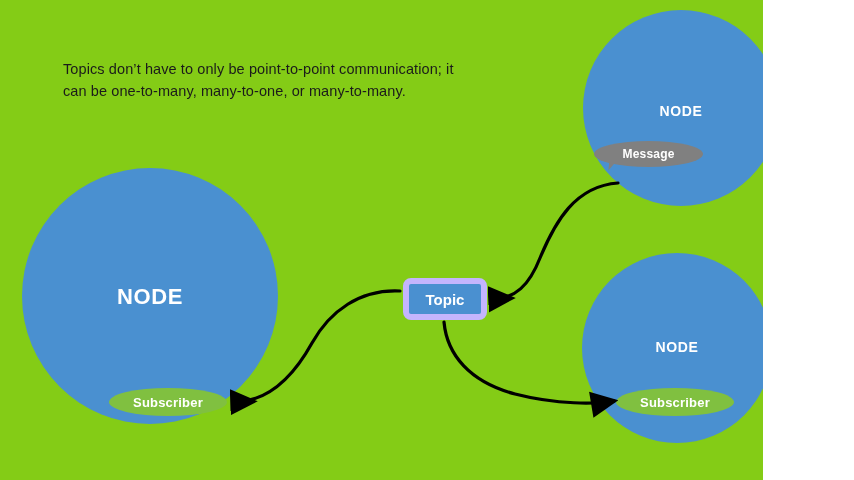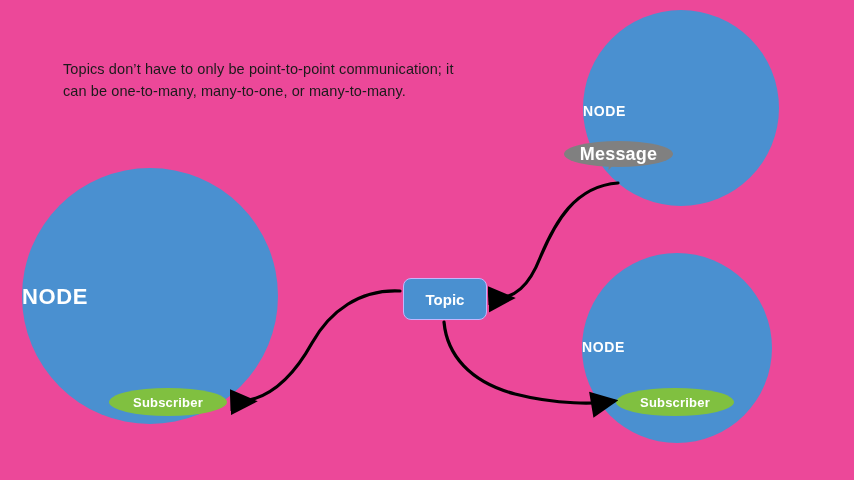--- a/index.html
+++ b/index.html
@@ -6,23 +6,23 @@
   html, body {
     margin: 0;
     padding: 0;
     background: #ffffff;
   }
   body {
     font-family: "Liberation Sans", sans-serif;
   }
   #stage {
     position: relative;
-    width: 854px;
+    width: 763px;
     height: 480px;
-    background: #ec4899;
+    background: #84cc16;
     overflow: hidden;
   }
   #arrow-layer {
     position: absolute;
     left: 0;
     top: 0;
     width: 854px;
     height: 480px;
     pointer-events: none;
   }
@@ -40,20 +40,21 @@
   }
 
   .node-circle {
     position: absolute;
     border-radius: 50%;
     background: #4A90D0;
   }
   .node-label {
     position: absolute;
     width: 100%;
+    text-align: center;
     color: #ffffff;
     font-weight: bold;
     letter-spacing: 0.6px;
   }
 
   
   #node-left {
     left: 22px;
     top: 168px;
     width: 256px;
@@ -115,46 +116,46 @@
     width: 118px;
     height: 28px;
   }
   #publisher-pill {
     left: 621px;
     top: 168px;
     width: 118px;
     height: 29px;
   }
   #message-pill {
-    left: 564px;
+    left: 594px;
     top: 141px;
     width: 109px;
     height: 26px;
-    font-size: 18px;
+    font-size: 12px;
   }
   
   #message-tail {
     position: absolute;
     left: 609px;
     top: 158px;
     width: 0;
     height: 0;
     border-left: 9px solid #808080;
     border-bottom: 13px solid transparent;
     transform: rotate(6deg);
   }
 
   #topic-box {
     position: absolute;
     left: 403px;
     top: 278px;
     width: 84px;
     height: 42px;
     background: #4A90D0;
-    border: 1px solid #c4b5fd;
+    border: 6px solid #c4b5fd;
     border-radius: 8px;
     box-sizing: border-box;
     display: flex;
     align-items: center;
     justify-content: center;
     color: #ffffff;
     font-weight: bold;
     font-size: 15px;
   }
 </style>

